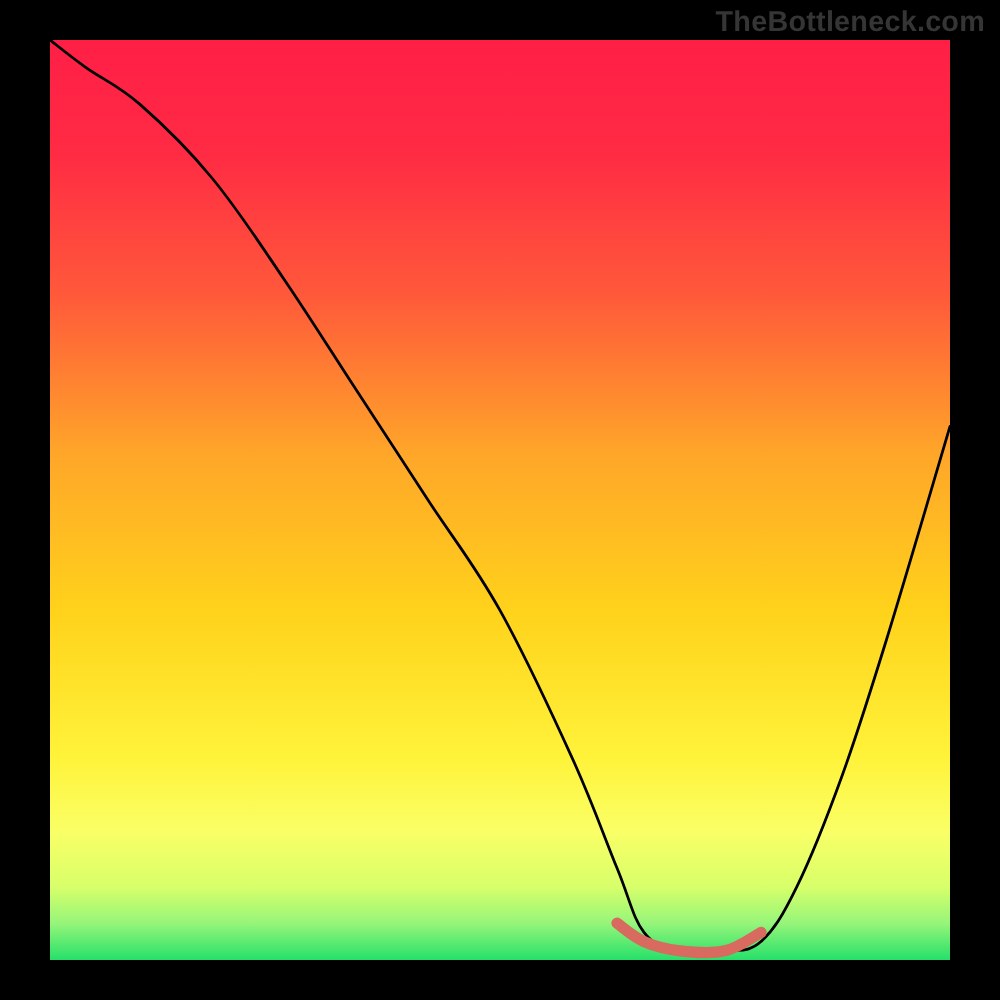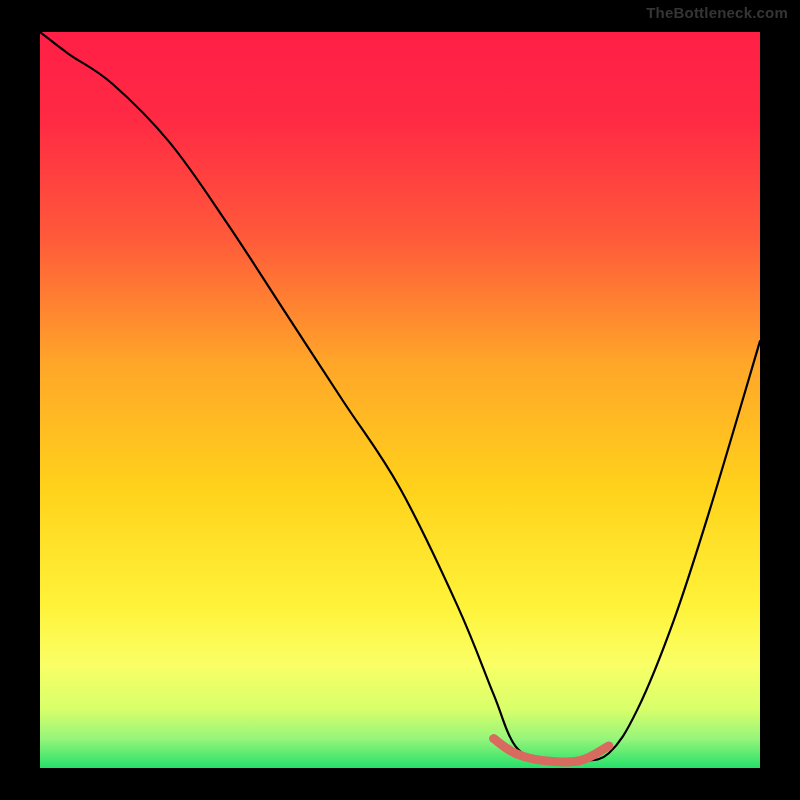--- a/index.html
+++ b/index.html
@@ -15,21 +15,21 @@
     position: relative;
     width: 800px;
     height: 800px;
     background: #000;
   }
   .watermark {
     position: absolute;
     top: 4px;
     right: 12px;
     color: #353535;
-    font-size: 15px;
+    font-size: 23px;
     font-weight: bold;
     letter-spacing: 0.2px;
     z-index: 5;
   }
   .plot-area {
     position: absolute;
     left: 40px;
     top: 32px;
     width: 720px;
     height: 736px;

